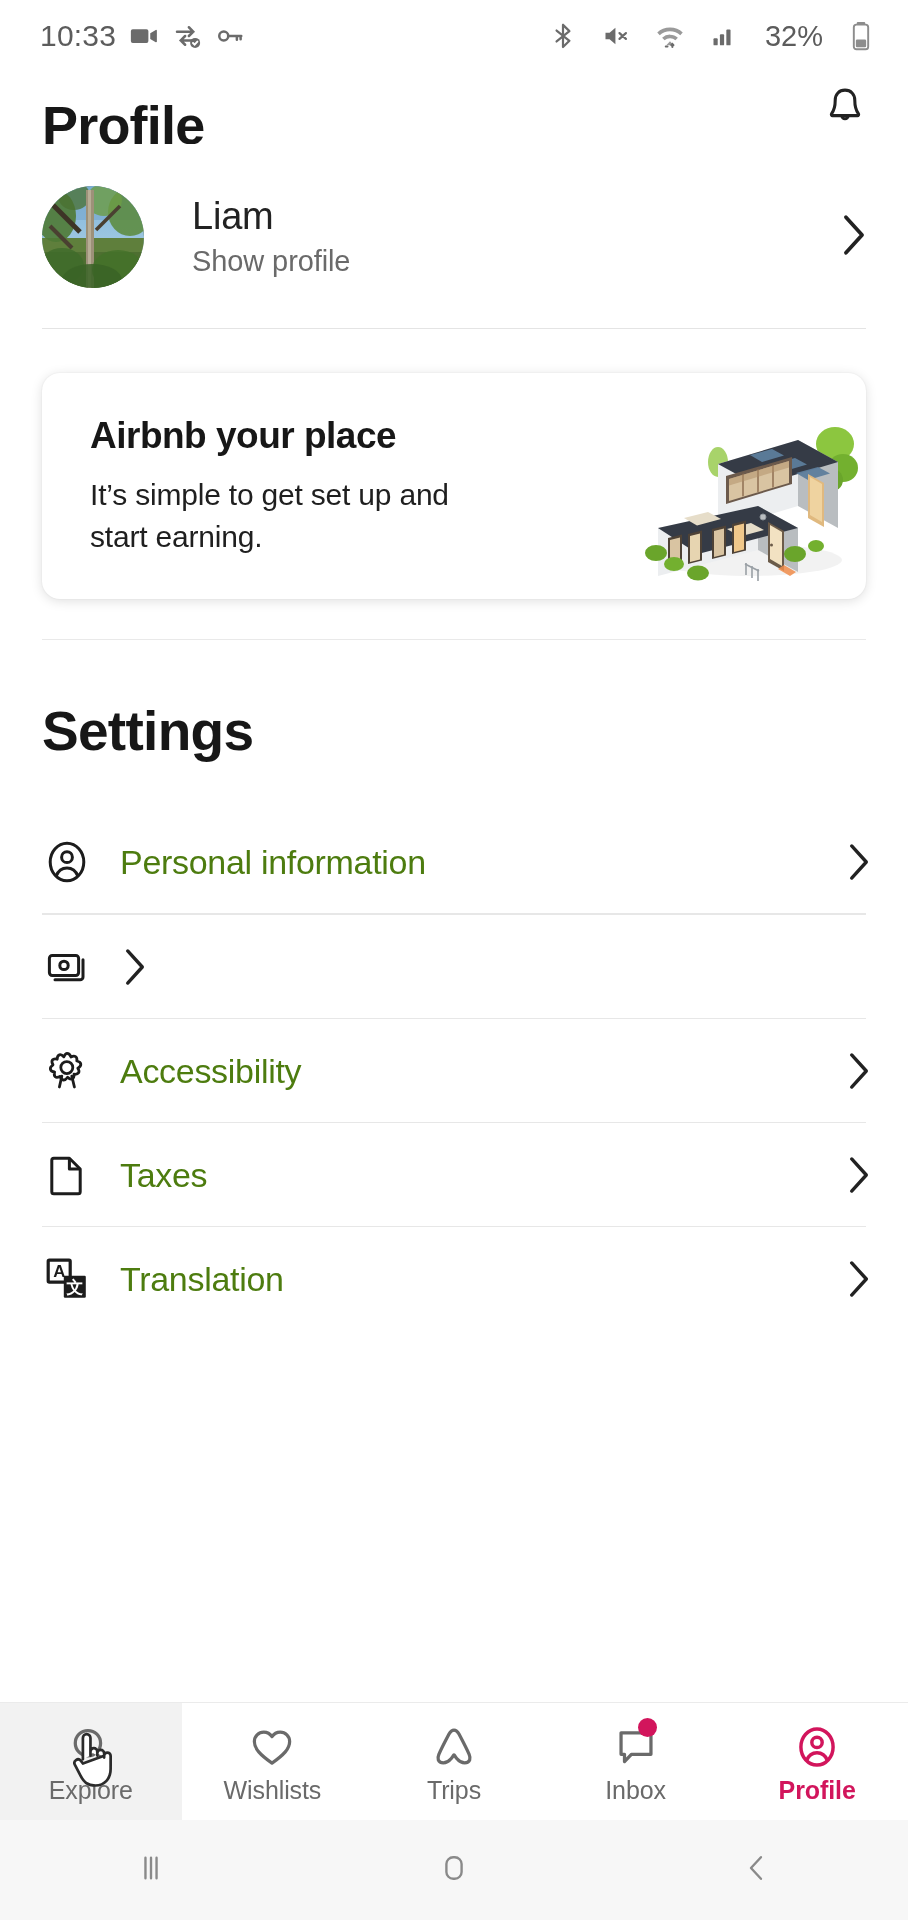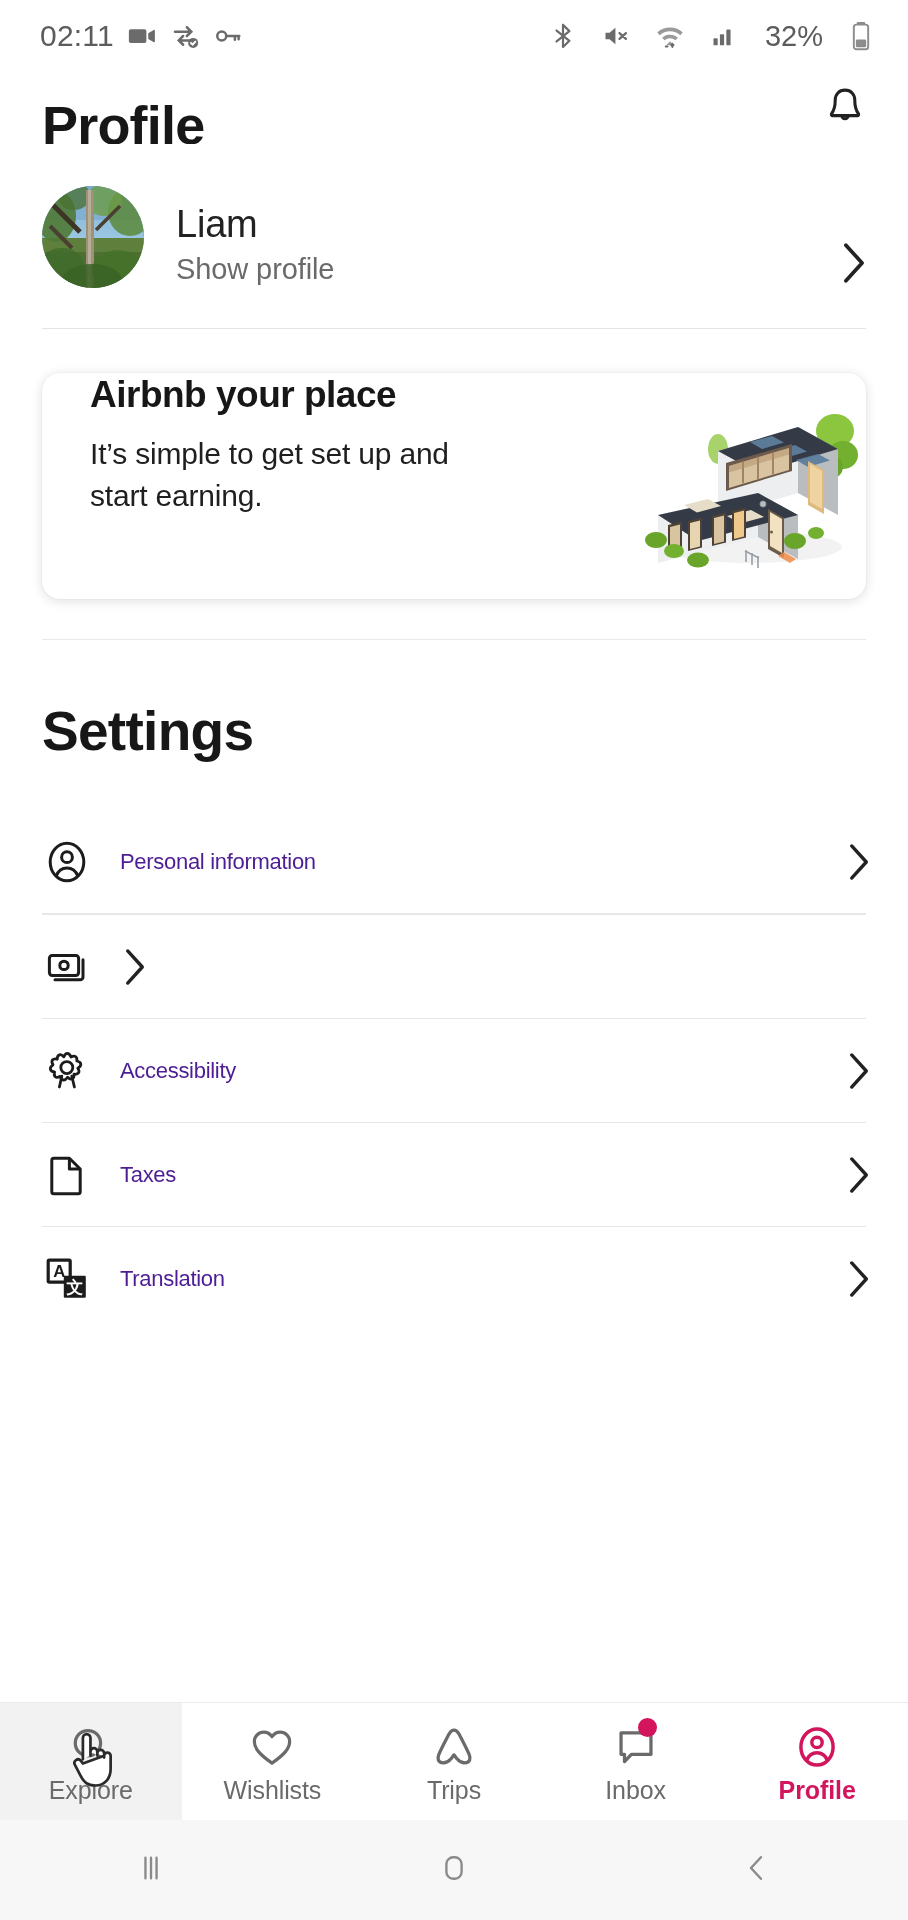--- a/index.html
+++ b/index.html
@@ -70,23 +70,23 @@
   
   .body {
     flex: 1 1 auto;
     overflow: hidden;
     position: relative;
   }
 
   
   .profile-row {
     display: flex;
-    align-items: flex-end;
+    align-items: center;
     padding: 42px 34px 40px 42px;
-    gap: 32px;
+    gap: 48px;
   }
   .avatar {
     width: 102px; height: 102px;
     border-radius: 50%;
     flex: 0 0 102px;
     overflow: hidden;
     position: relative;
     background: #4e6b3a;
   }
   .avatar svg { display: block; width: 102px; height: 102px; }
@@ -108,21 +108,21 @@
   }
 
   
   .card-wrap { padding: 44px 42px 0 42px; }
   .host-card {
     background: #ffffff;
     border-radius: 18px;
     box-shadow: 0 2px 12px rgba(0,0,0,0.13), 0 0 2px rgba(0,0,0,0.07);
     height: 226px;
     display: flex;
-    align-items: flex-start;
+    align-items: center;
     padding: 0 0 0 48px;
     position: relative;
     overflow: hidden;
   }
   .host-txt { flex: 1 1 auto; padding-right: 8px; }
   .host-title {
     font-size: 37px; font-weight: 700; color: #171717;
     letter-spacing: -0.5px; line-height: 44px;
   }
   .host-sub {
@@ -159,22 +159,22 @@
     gap: 0;
   }
   .row-ico {
     flex: 0 0 50px;
     height: 50px;
     display: flex; align-items: center; justify-content: center;
     margin-right: 28px;
   }
   .row-label {
     flex: 1 1 auto;
-    font-size: 22px;
-    color: #4c1d95;
+    font-size: 34px;
+    color: #4d7c0f;
     font-weight: 400;
     letter-spacing: -0.3px;
     line-height: 42px;
   }
   .row-chev { flex: 0 0 auto; display: flex; align-items: center; }
   .row-div {
     height: 1px;
     background: #e7e7e7;
     margin: 0 42px;
   }
@@ -237,21 +237,21 @@
     display: flex; align-items: center; justify-content: center;
   }
 </style>
 </head>
 <body>
 
 <div id="screen">
 
   <div class="statusbar">
     <div class="sb-left">
-      <span class="sb-time">02:11</span>
+      <span class="sb-time">10:33</span>
       <span class="sb-ico">
         <svg width="30" height="30" viewBox="0 0 24 24">
             <path fill="#6b6b6b" d="M3 6.5h11a1.5 1.5 0 0 1 1.5 1.5v8A1.5 1.5 0 0 1 14 17.5H3A1.5 1.5 0 0 1 1.5 16V8A1.5 1.5 0 0 1 3 6.5zm14 3.2 4.4-2.6a.6.6 0 0 1 .9.52v8.76a.6.6 0 0 1-.9.52L17 14.3z"></path>
           </svg>
       </span>
       <span class="sb-ico">
         <svg width="30" height="30" viewBox="0 0 24 24">
           <path fill="none" stroke="#6b6b6b" stroke-width="2" stroke-linecap="round" d="M4 8.5h13M13.5 5 17 8.5 13.5 12"></path>
           <path fill="none" stroke="#6b6b6b" stroke-width="2" stroke-linecap="round" d="M20 15.5H7M10.5 12 7 15.5 10.5 19"></path>
           <circle cx="18.5" cy="17.5" r="4" fill="#6b6b6b"></circle>

